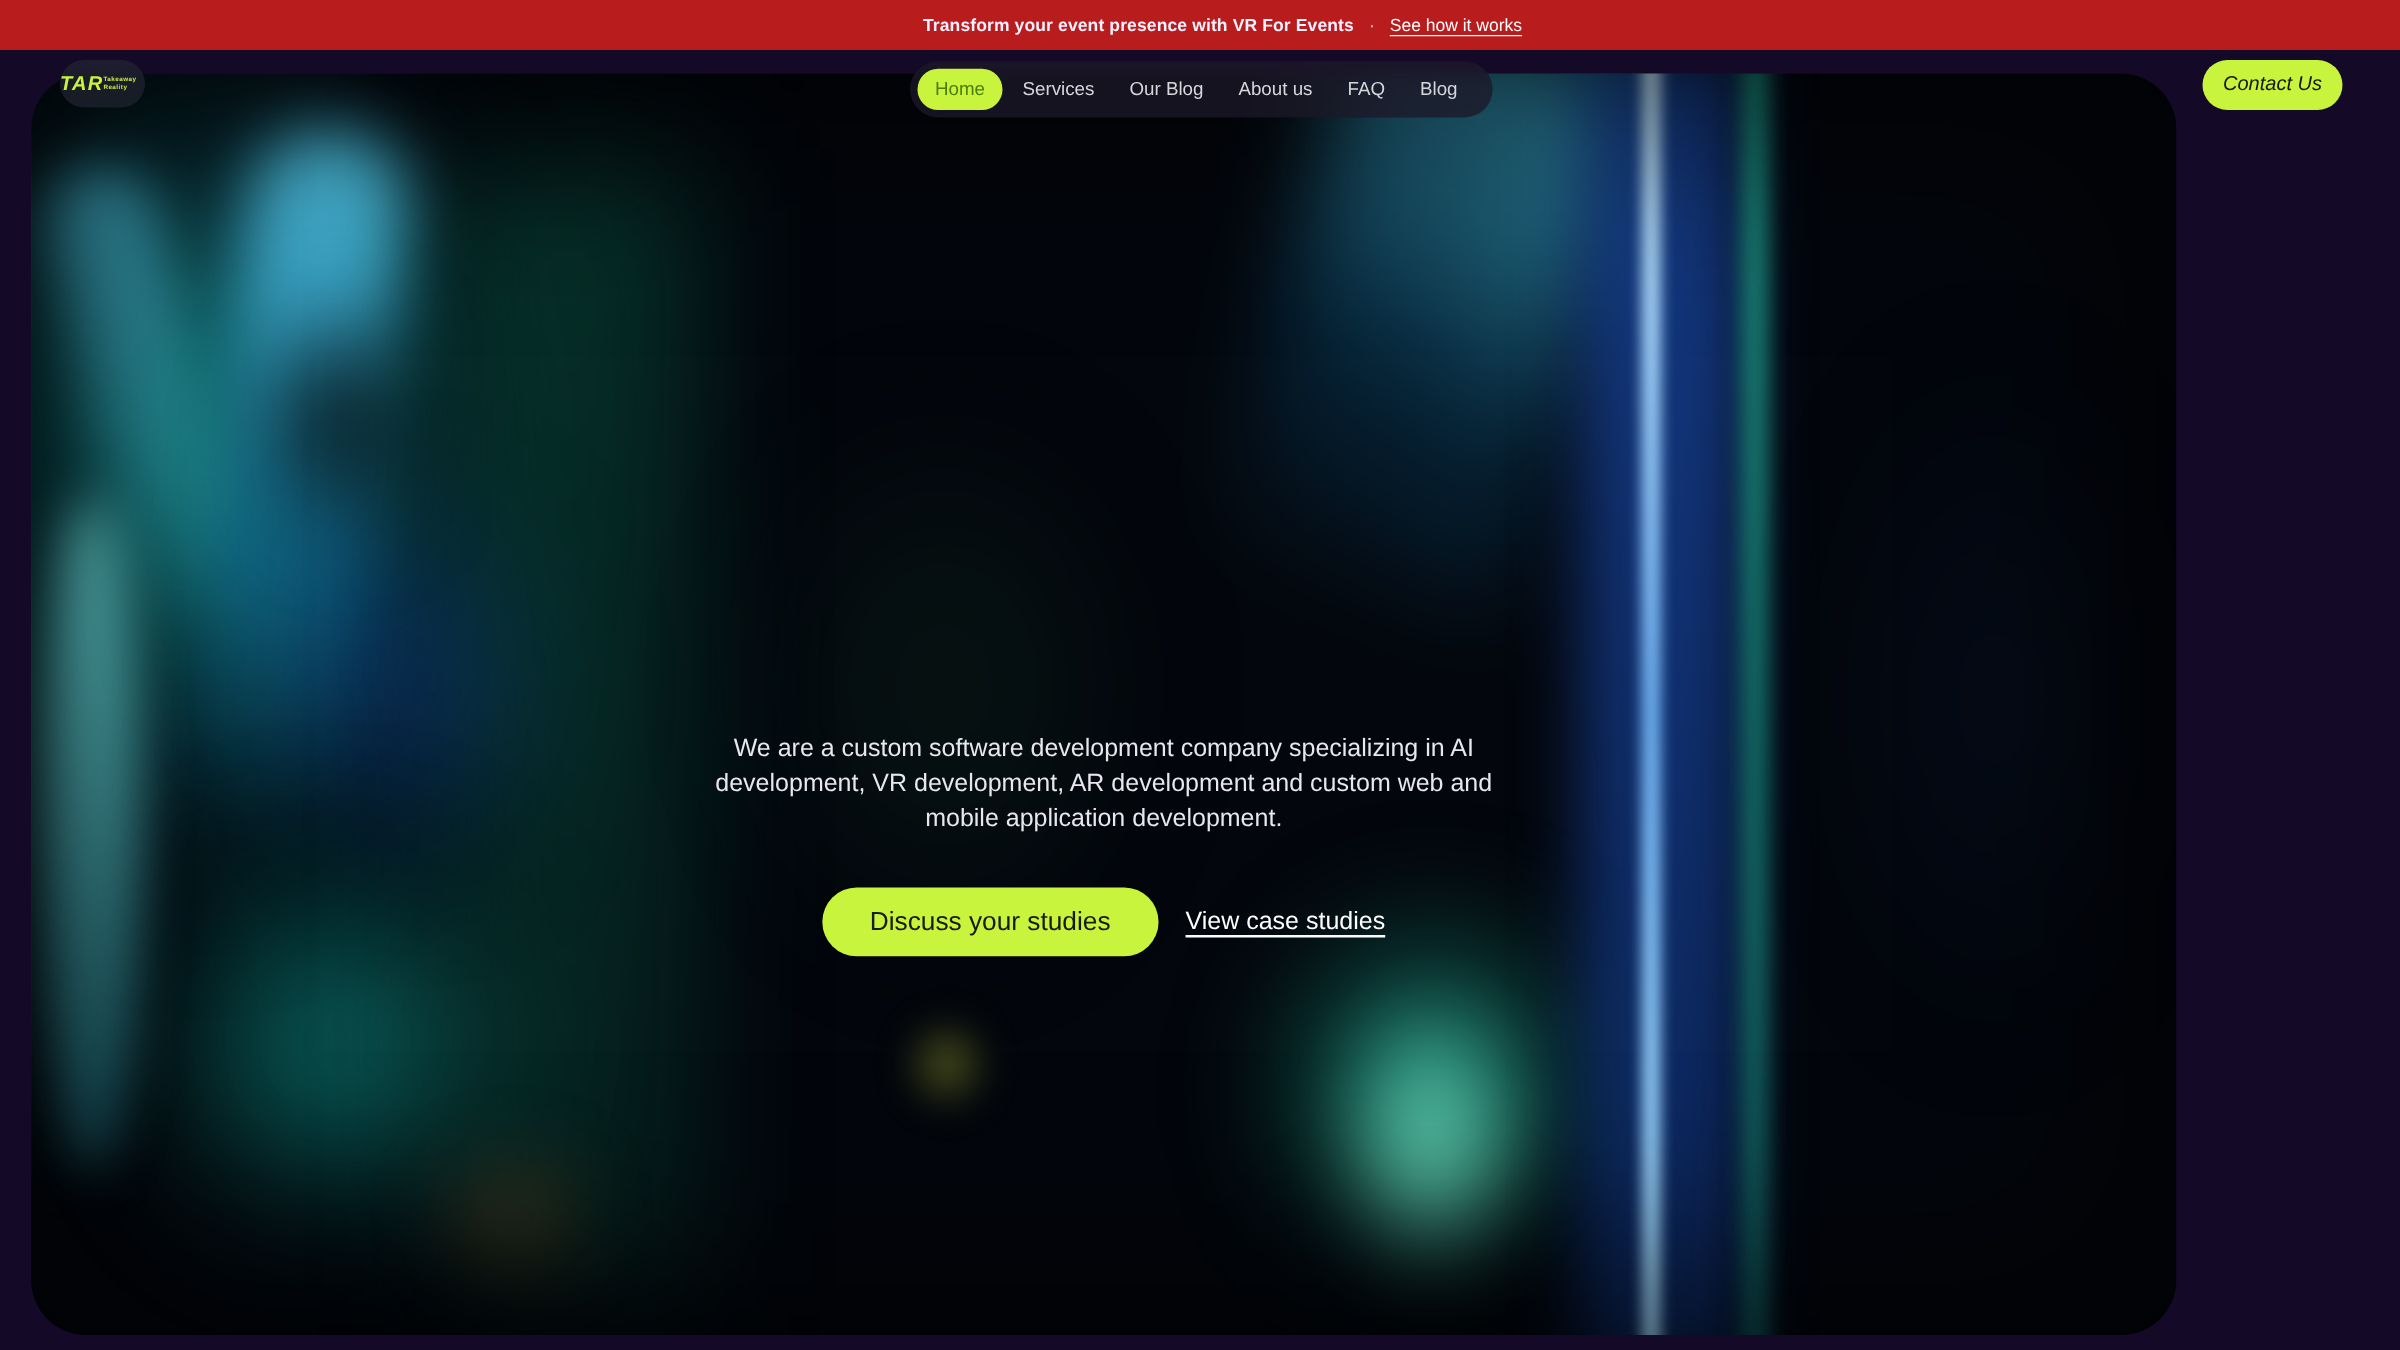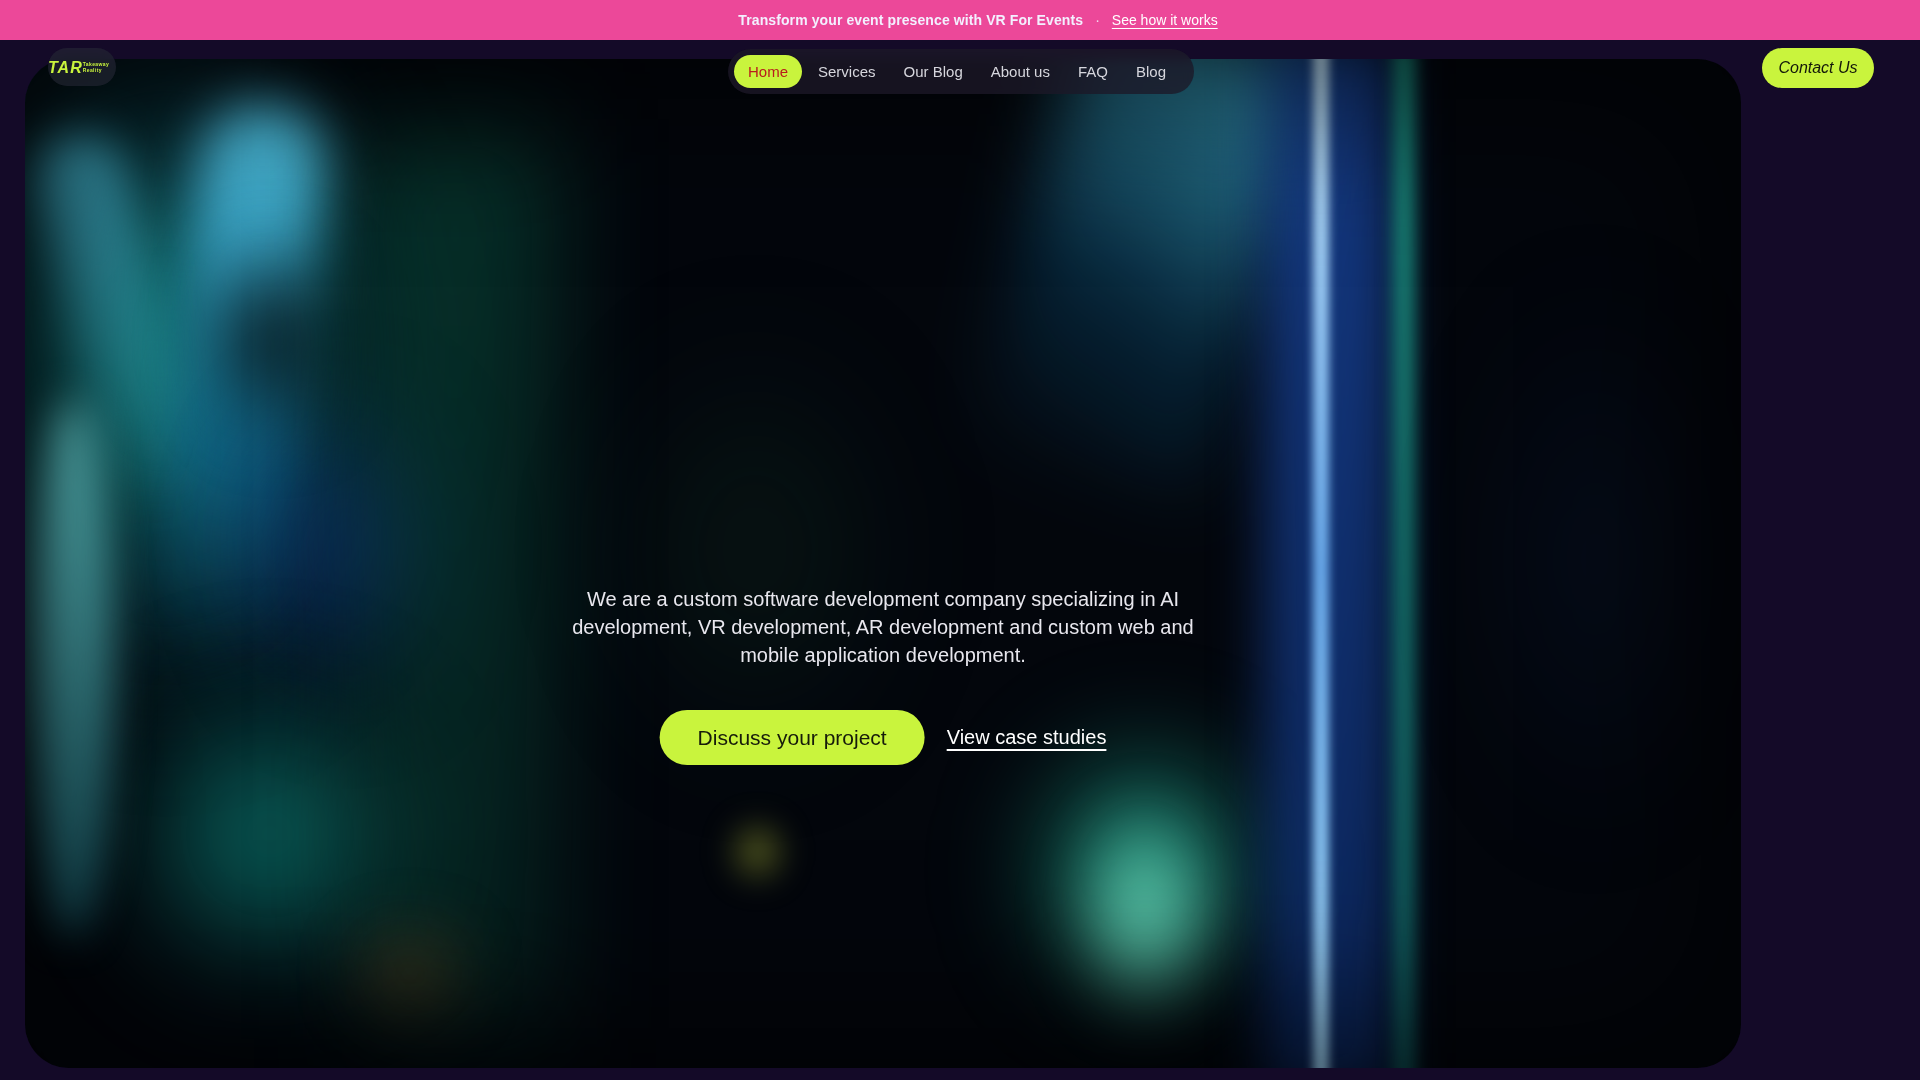--- a/index.html
+++ b/index.html
@@ -6,21 +6,21 @@
   html,body { width:1920px; height:1080px; overflow:hidden; }
   body {
     background:#140a28;
     font-family:"Liberation Sans", sans-serif;
     position:relative;
   }
 
   
   .banner {
     position:absolute; top:0; left:0; width:1920px; height:40px;
-    background:#ec4899; display:flex; align-items:center; justify-content:center;
+    background:#b91c1c; display:flex; align-items:center; justify-content:center;
     gap:12px; color:#f3f0ff; z-index:30;padding-left:36px;
   }
   .banner-message { font-size:14px; font-weight:bold; letter-spacing:.1px; }
   .banner-sep { font-size:14px; opacity:.85; }
   .banner-link { font-size:14px; color:#ffffff; text-decoration:underline; text-underline-offset:3px; cursor:pointer; }
 
   
   .hero {
     position:absolute; left:25px; top:59px; width:1716px; height:1009px;
     border-radius:44px; overflow:hidden; background:#03060c; z-index:1;
@@ -96,21 +96,21 @@
 
   .nav {
     position:absolute; left:728px; top:49px; height:45px; width:466px;
     border-radius:23px; background:rgba(28,24,40,.78); backdrop-filter:blur(6px);
     display:flex; align-items:center; padding:0 6px; gap:4px; z-index:40;
   }
   .nav-item {
     height:33px; display:flex; align-items:center; padding:0 12px;
     font-size:15px; color:#d6d6dd; cursor:pointer; border-radius:17px; white-space:nowrap;
   }
-  .nav-item.active { background:#c9f43d; color:#b91c1c; padding:0 14px; }
+  .nav-item.active { background:#c9f43d; color:#4d7c0f; padding:0 14px; }
 
   .contact-btn {
     position:absolute; left:1762px; top:48px; width:112px; height:40px;
     border-radius:20px; background:#c9f43d; border:none;
     display:flex; align-items:center; justify-content:center;
     font-size:16px; color:#14180a; font-family:"Liberation Sans", sans-serif;
     cursor:pointer; z-index:40;font-style:italic;
   }
 
   
@@ -162,21 +162,21 @@
     <div class="art l14"></div>
     <div class="art l15"></div>
     <div class="art l16"></div>
     <div class="art l17"></div>
     <div class="art vignette"></div>
   </div>
 
   <p class="hero-copy">We are a custom software development company specializing in AI development, VR development, AR development and custom web and mobile application development.</p>
 
   <div class="cta-row">
-    <button class="primary-cta">Discuss your project</button>
+    <button class="primary-cta">Discuss your studies</button>
     <a class="secondary-cta">View case studies</a>
   </div>
 </div>
 
 <div class="logo">
   <span class="logo-title">TAR</span>
   <span class="logo-sub">Takeaway Reality</span>
 </div>
 
 <nav class="nav">

